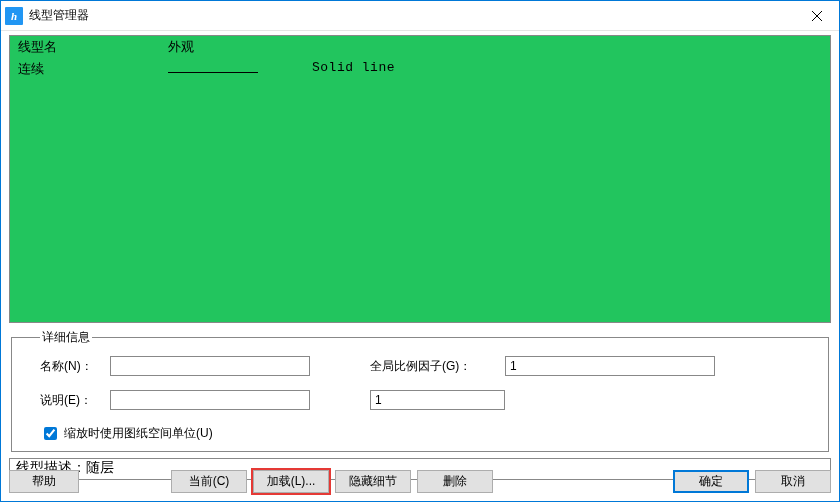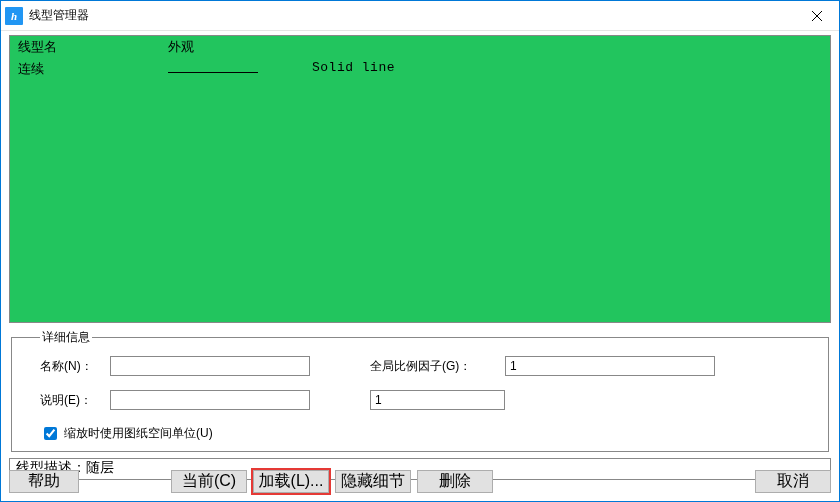--- a/index.html
+++ b/index.html
@@ -52,21 +52,21 @@
 
   .current-line-box {
     border: 1px solid #888; margin-top: 6px; padding: 0px 6px 2px 6px; font-size: 14px;
     font-family: SimSun, serif;
   }
 
   .button-row {
     position: absolute; left: 8px; right: 8px; bottom: 8px; height: 24px; display: flex; align-items: center;
   }
   .btn {
-    height: 23px; background: #e1e1e1; border: 1px solid #adadad; font-size: 16px;
+    height: 23px; background: #e1e1e1; border: 1px solid #adadad; font-size: 12px;
     font-family: SimSun, Arial, sans-serif;
     display: flex; align-items: center; justify-content: center; cursor: pointer;
     padding: 0;
   }
   .btn.help { width: 70px; }
   .btn.main { width: 76px; }
   .btn.default { border: 2px solid #0078d7; background: #e1e1e1; }
   .highlight-load { outline: 2px solid #e53935; outline-offset: 0; }
   .spacer-sm { width: 6px; }
 </style>
@@ -130,16 +130,17 @@
     <div class="btn help">帮助</div>
     <div style="flex:0 0 92px"></div>
     <div class="btn main">当前(C)</div>
     <div class="spacer-sm"></div>
     <div class="btn main highlight-load">加载(L)...</div>
     <div class="spacer-sm"></div>
     <div class="btn main">隐藏细节</div>
     <div class="spacer-sm"></div>
     <div class="btn main">删除</div>
     <div style="flex:1"></div>
+    <div class="btn main default">确定</div>
     <div class="spacer-sm"></div>
     <div class="btn main">取消</div>
   </div>
 </div>
 
 </body></html>

